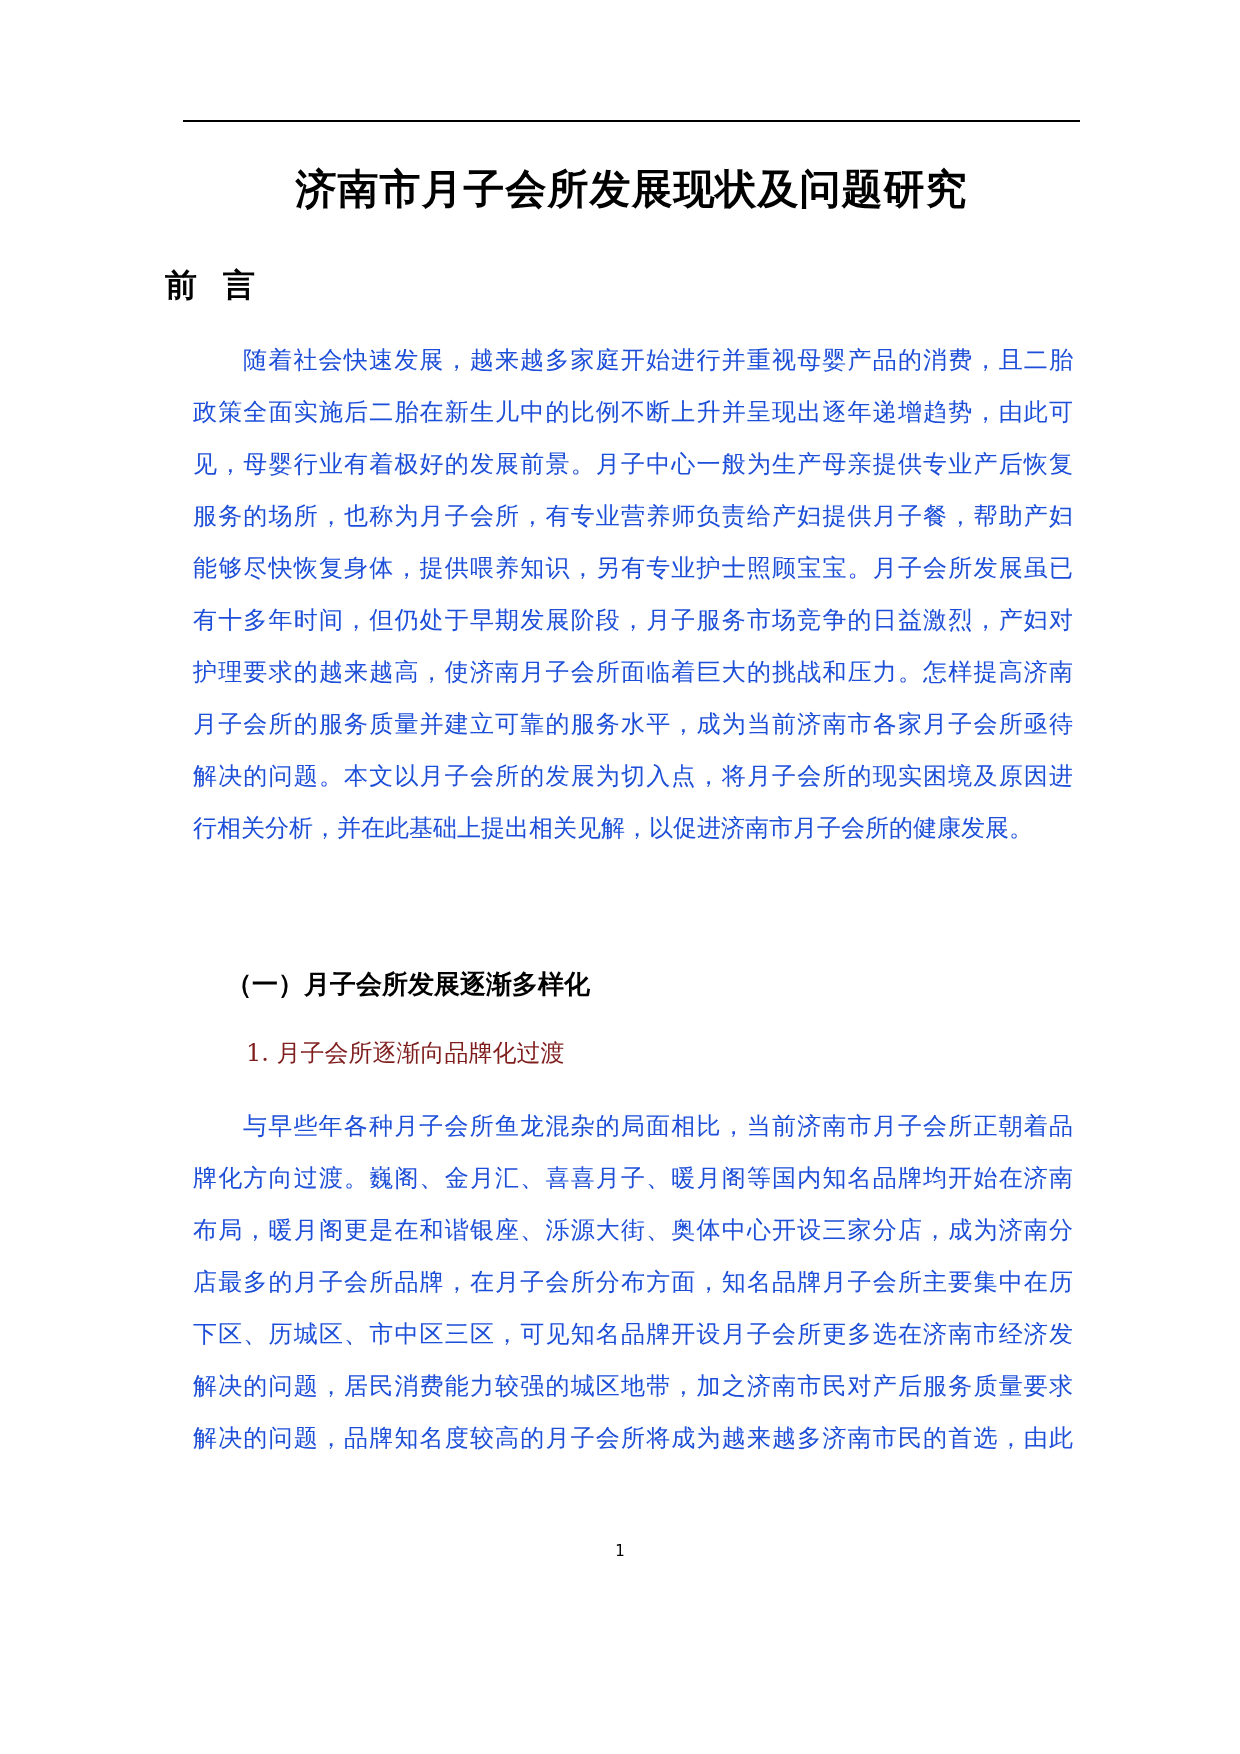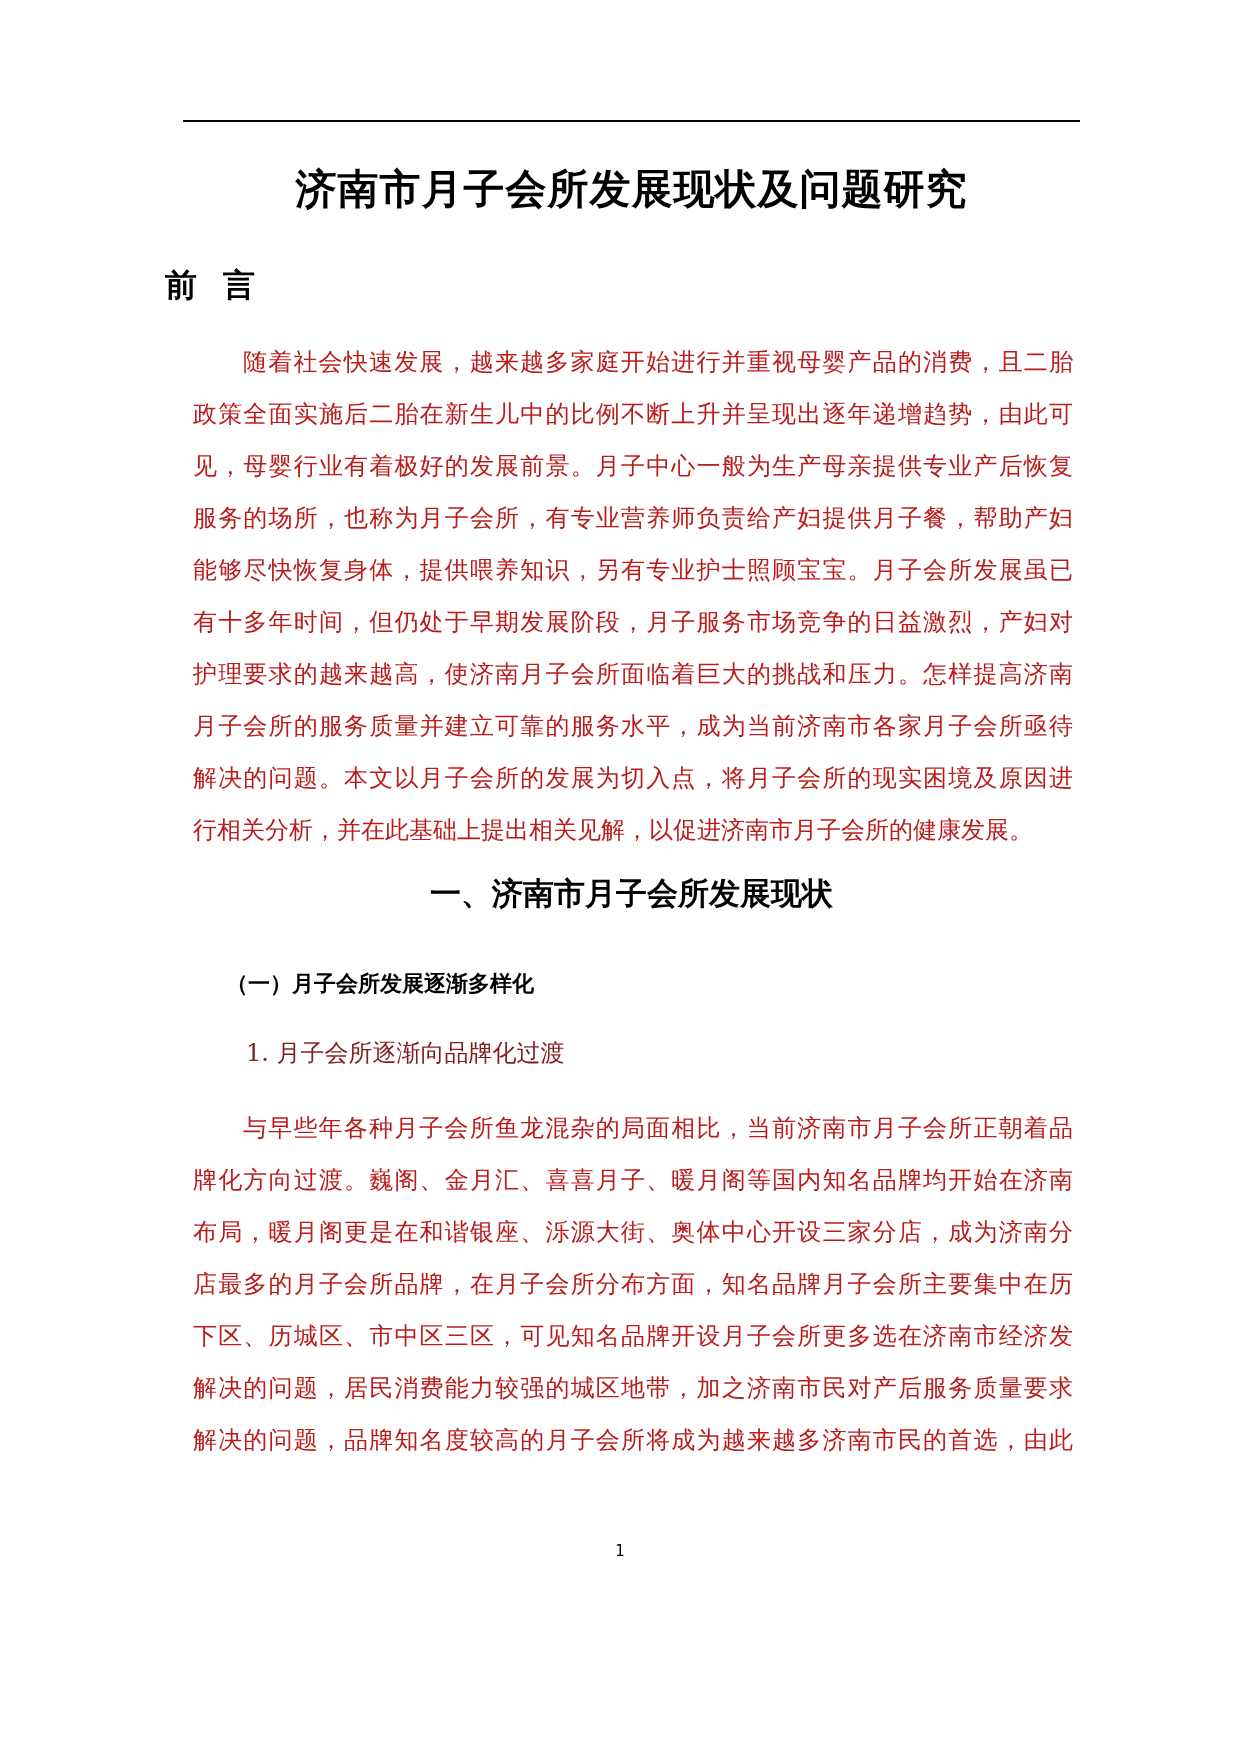--- a/index.html
+++ b/index.html
@@ -6,28 +6,28 @@
   body { width: 1240px; height: 1754px; position: relative; overflow: hidden; color: #000; }
   .page { position: absolute; left: 0; top: 0; width: 1240px; height: 1754px; background: #fff; }
   .header-rule { position: absolute; left: 183px; top: 120px; width: 897px; height: 0; border-top: 2px solid #000; }
   .title { position: absolute; left: 183px; top: 160px; width: 897px; text-align: center;
            font-family: "DejaVu Sans", sans-serif; font-weight: bold; font-size: 41px; letter-spacing: 1px; line-height: 58px; }
   .preface { position: absolute; left: 165px; top: 262px; width: 897px; 
              font-family: "DejaVu Sans", sans-serif; font-weight: bold; font-size: 32px; line-height: 46px; }
   .preface span { display: inline-block; }
   .preface .gap { width: 26px; }
   .lines { position: absolute; left: 193px; width: 880px;
-           font-family: Liberation Sans, sans-serif; font-size: 24px; color: #b91c1c; }
+           font-family: Liberation Mono, monospace; font-size: 24px; color: #1d4ed8; }
   .line { height: 52px; line-height: 52px; white-space: nowrap; text-align: justify; text-align-last: justify; }
   .line.indent { padding-left: 50px; }
   .line.last { text-align-last: left; }
   .h1 { position: absolute; left: 183px; top: 870px; width: 897px; text-align: center;
         font-family: "DejaVu Sans", sans-serif; font-weight: bold; font-size: 31px; line-height: 46px; }
   .h2 { position: absolute; left: 226px; top: 966px; font-family: "DejaVu Sans", sans-serif;
-        font-weight: bold; font-size: 22px; line-height: 36px; }
+        font-weight: bold; font-size: 26px; line-height: 36px; }
   .h3 { position: absolute; left: 246px; top: 1033px; font-family: "DejaVu Serif", serif;
         font-size: 24px; line-height: 40px; color: #7f1d1d; }
   .page-number { position: absolute; left: 600px; top: 1541px; width: 40px; text-align: center;
                  font-family: "DejaVu Sans", sans-serif; font-size: 15px; line-height: 20px; }
 </style>
 </head>
 <body>
 
 <div class="page">
   <div class="header-rule"></div>
@@ -44,21 +44,20 @@
     <div class="line">见，母婴行业有着极好的发展前景。月子中心一般为生产母亲提供专业产后恢复</div>
     <div class="line">服务的场所，也称为月子会所，有专业营养师负责给产妇提供月子餐，帮助产妇</div>
     <div class="line">能够尽快恢复身体，提供喂养知识，另有专业护士照顾宝宝。月子会所发展虽已</div>
     <div class="line">有十多年时间，但仍处于早期发展阶段，月子服务市场竞争的日益激烈，产妇对</div>
     <div class="line">护理要求的越来越高，使济南月子会所面临着巨大的挑战和压力。怎样提高济南</div>
     <div class="line">月子会所的服务质量并建立可靠的服务水平，成为当前济南市各家月子会所亟待</div>
     <div class="line">解决的问题。本文以月子会所的发展为切入点，将月子会所的现实困境及原因进</div>
     <div class="line last">行相关分析，并在此基础上提出相关见解，以促进济南市月子会所的健康发展。</div>
   </div>
 
-  <div class="h1">一、济南市月子会所发展现状</div>
 
   <div class="h2">（一）月子会所发展逐渐多样化</div>
 
   <div class="h3">1. 月子会所逐渐向品牌化过渡</div>
 
   <div class="lines" style="top:1102px;">
     <div class="line indent">与早些年各种月子会所鱼龙混杂的局面相比，当前济南市月子会所正朝着品</div>
     <div class="line">牌化方向过渡。巍阁、金月汇、喜喜月子、暖月阁等国内知名品牌均开始在济南</div>
     <div class="line">布局，暖月阁更是在和谐银座、泺源大街、奥体中心开设三家分店，成为济南分</div>
     <div class="line">店最多的月子会所品牌，在月子会所分布方面，知名品牌月子会所主要集中在历</div>

